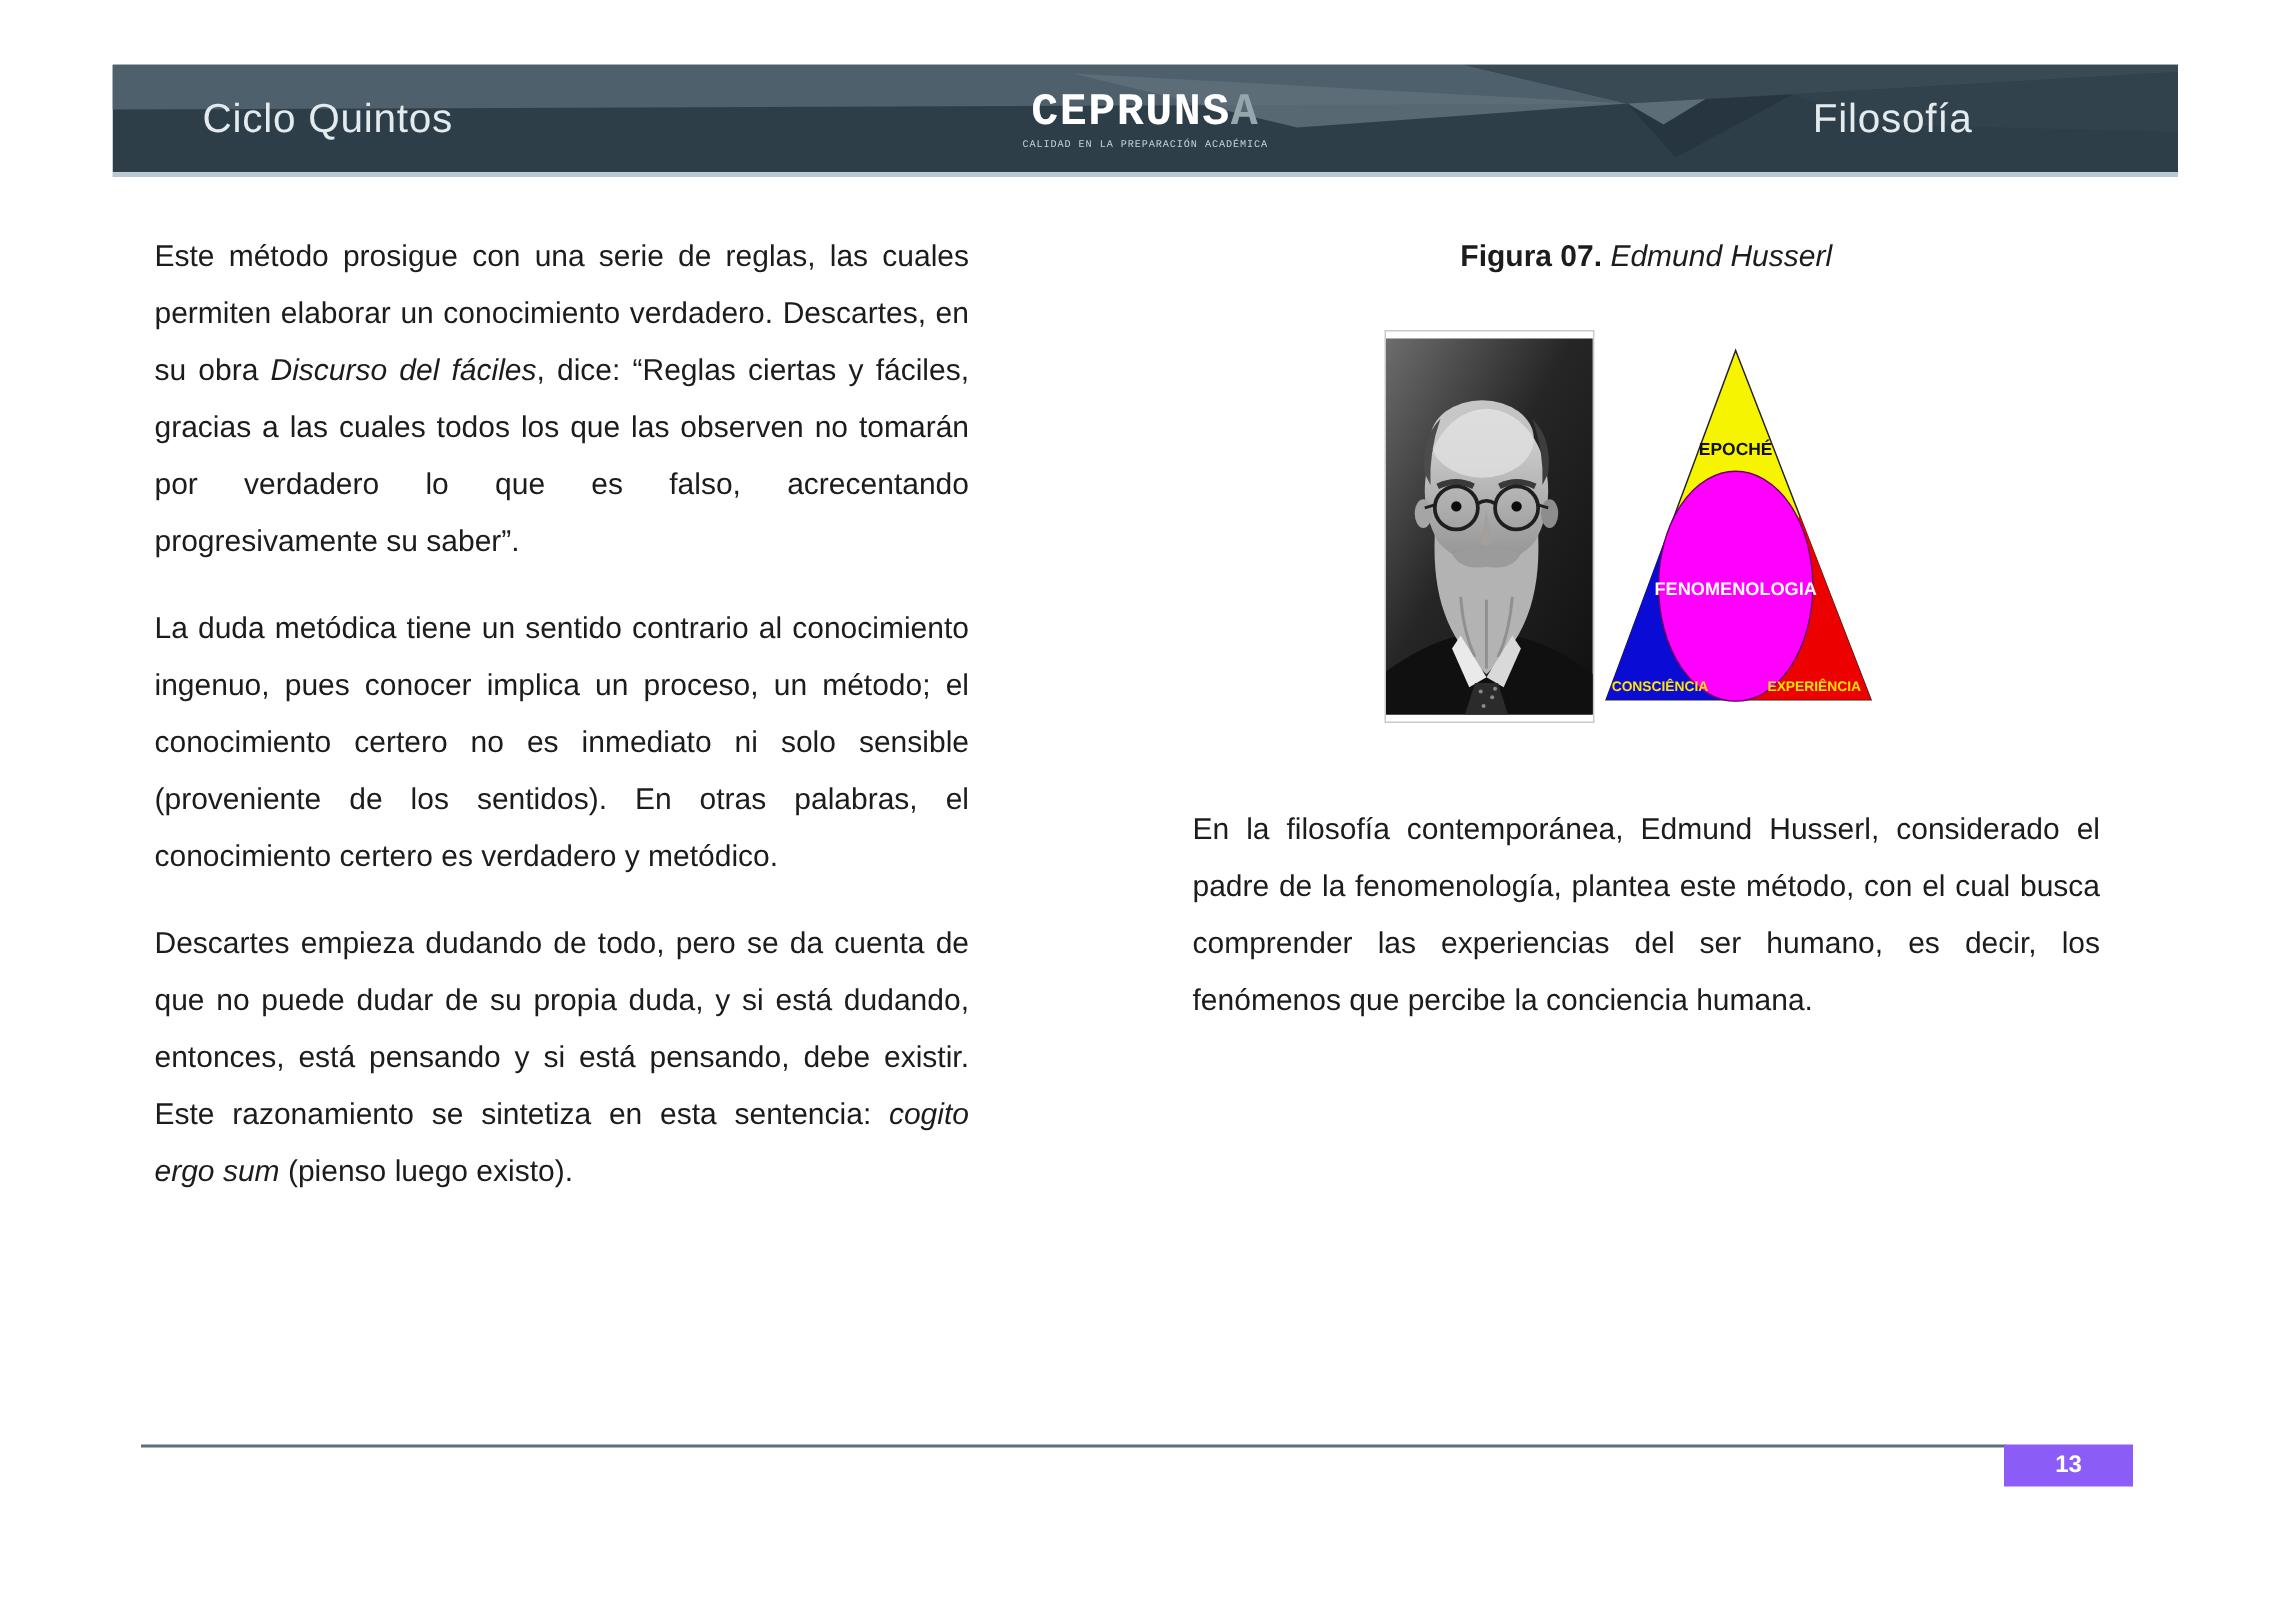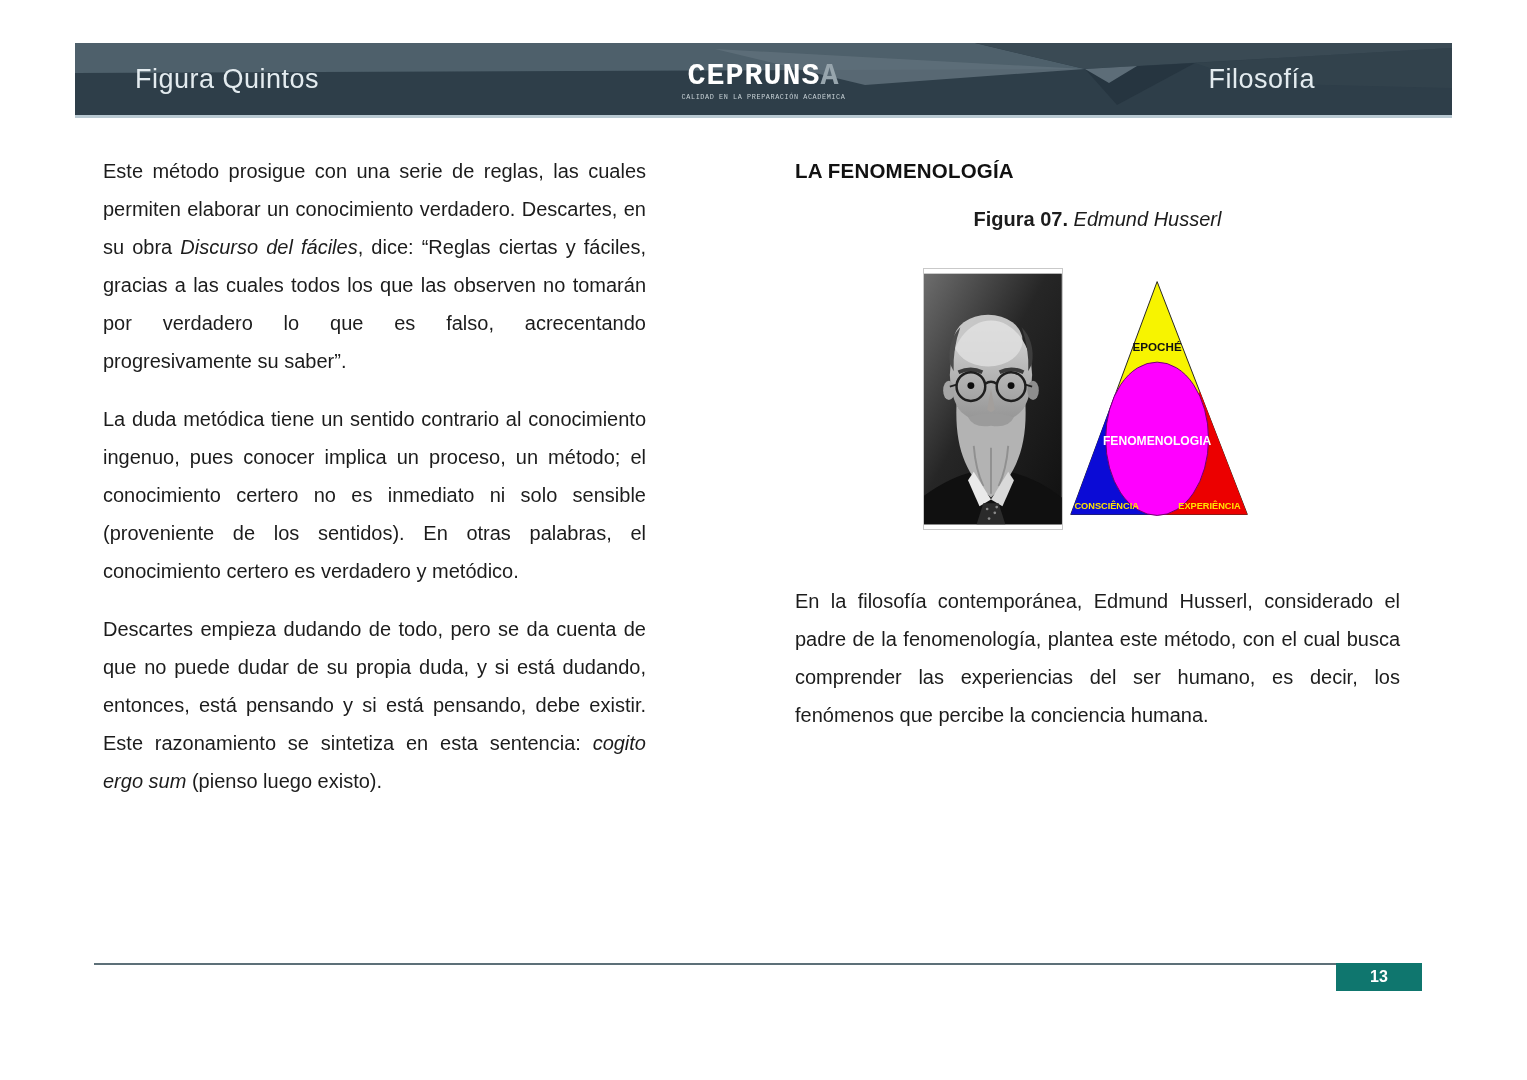--- a/index.html
+++ b/index.html
@@ -51,38 +51,37 @@
     <svg class="header-bg" viewBox="0 0 1377 72" preserveAspectRatio="none">
       <rect x="0" y="0" width="1377" height="72" fill="#2e3e49"></rect>
       <polygon points="0,0 900,0 1010,26 0,30" fill="#4e606b"></polygon>
       <polygon points="900,0 1377,0 1377,5 1010,26" fill="#3a4a54"></polygon>
       <polygon points="640,6 1010,26 790,42" fill="#5f707a" opacity="0.85"></polygon>
       <polygon points="1010,26 1120,20 1042,62" fill="#263540"></polygon>
       <polygon points="1120,20 1377,5 1377,45 1180,40" fill="#35454f" opacity="0.7"></polygon>
       <polygon points="1010,26 1062,23 1034,40" fill="#6b7c86" opacity="0.8"></polygon>
     </svg>
     <div class="header-content">
-      <span class="h-title">Figura Quintos</span>
+      <span class="h-title">Ciclo Quintos</span>
       <div class="logo">
         <div class="logo-line"><span>CEPRUNS</span><span class="logo-a">A</span></div>
         <div class="logo-sub">CALIDAD EN LA PREPARACIÓN ACADÉMICA</div>
       </div>
       <span class="h-title">Filosofía</span>
     </div>
     <div class="header-underline"></div>
   </header>
 
   <section class="col col-left">
     <p><span>Este método prosigue con una serie de reglas, las cuales permiten elaborar un conocimiento verdadero. Descartes, en su obra </span><em>Discurso del fáciles</em><span>, dice: “Reglas ciertas y fáciles, gracias a las cuales todos los que las observen no tomarán por verdadero lo que es falso, acrecentando progresivamente su saber”.</span></p>
     <p><span>La duda metódica tiene un sentido contrario al conocimiento ingenuo, pues conocer implica un proceso, un método; el conocimiento certero no es inmediato ni solo sensible (proveniente de los sentidos). En otras palabras, el conocimiento certero es verdadero y metódico.</span></p>
     <p><span>Descartes empieza dudando de todo, pero se da cuenta de que no puede dudar de su propia duda, y si está dudando, entonces, está pensando y si está pensando, debe existir. Este razonamiento se sintetiza en esta sentencia: </span><em>cogito ergo sum</em><span> (pienso luego existo).</span></p>
   </section>
 
   <section class="col col-right">
-    <div class="rc-heading">LA FENOMENOLOGÍA</div>
     <div class="figure-caption"><b>Figura 07.</b><em> Edmund Husserl</em></div>
 
     <div class="figure">
 
       <svg class="portrait" viewBox="0 0 144 262">
         <defs>
           <linearGradient id="pg" x1="0" y1="0" x2="1" y2="1">
             <stop offset="0" stop-color="#6d6d6d"></stop>
               <stop offset="0.45" stop-color="#262626"></stop>
               <stop offset="1" stop-color="#101010"></stop>
@@ -132,17 +131,17 @@
         <text x="97" y="178" text-anchor="middle" font-size="12.5" font-weight="bold" fill="#ffffff">FENOMENOLOGIA</text>
         <text x="45" y="244" text-anchor="middle" font-size="9.5" font-weight="bold" fill="#ffe400">CONSCIÊNCIA</text>
         <text x="151" y="244" text-anchor="middle" font-size="9.5" font-weight="bold" fill="#ffe400">EXPERIÊNCIA</text>
       </svg>
     </div>
 
     <p><span>En la filosofía contemporánea, Edmund Husserl, considerado el padre de la fenomenología, plantea este método, con el cual busca comprender las experiencias del ser humano, es decir, los fenómenos que percibe la conciencia humana.</span></p>
   </section>
 
   <div class="footer-line"></div>
-  <div class="page-num-box" style="background: #0f766e;">
+  <div class="page-num-box" style="background: #8b5cf6;">
     <span>13</span>
   </div>
 
 </div>
 
 </body></html>

